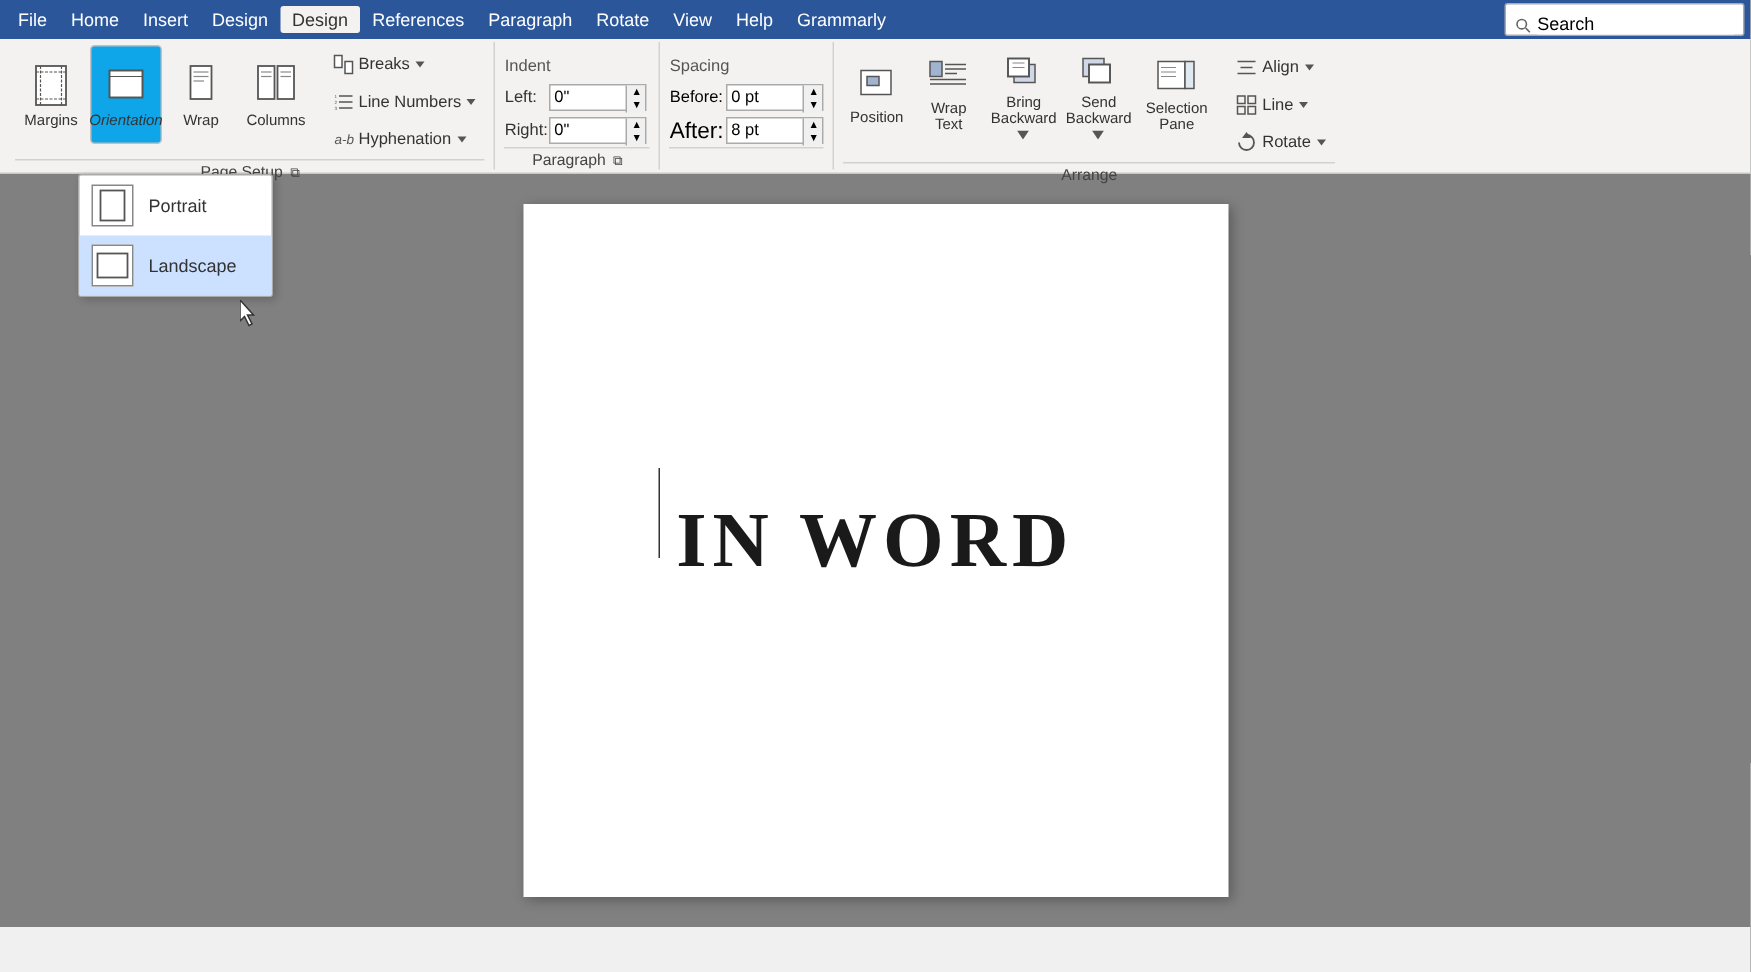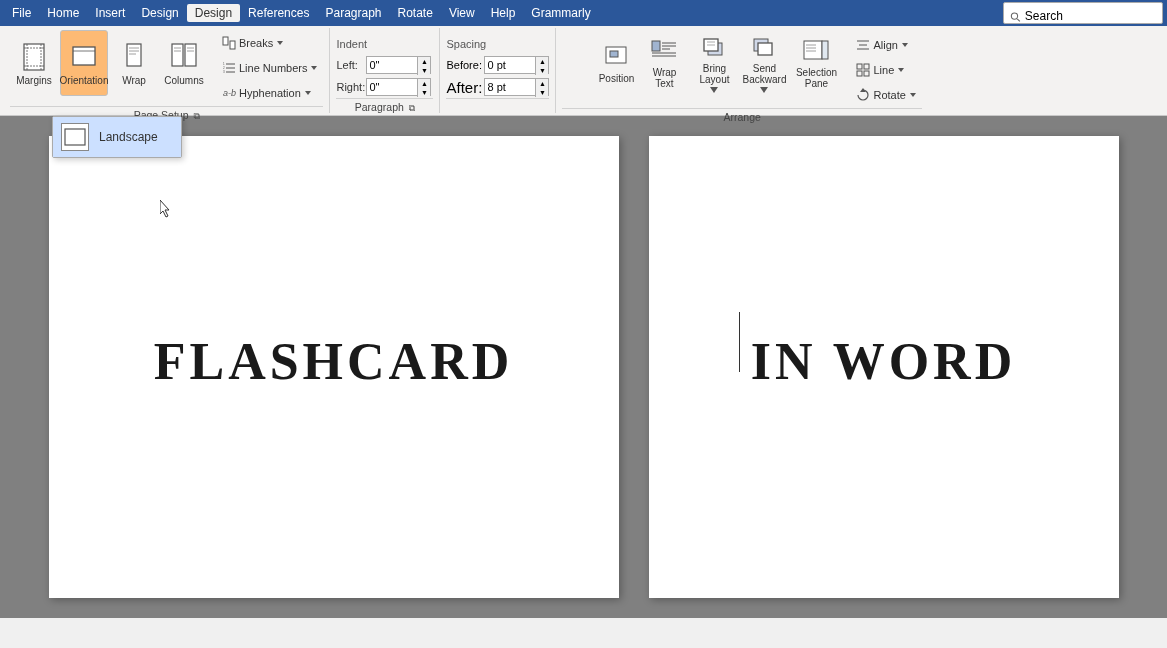--- a/index.html
+++ b/index.html
@@ -348,21 +348,21 @@
             <rect x="4" y="2" width="20" height="26" fill="white" stroke="#555" stroke-width="1.2"></rect>
             <line x1="7" y1="2" x2="7" y2="28" stroke="#555" stroke-width="0.8" stroke-dasharray="2,1"></line>
             <line x1="21" y1="2" x2="21" y2="28" stroke="#555" stroke-width="0.8" stroke-dasharray="2,1"></line>
             <line x1="4" y1="6" x2="24" y2="6" stroke="#555" stroke-width="0.8" stroke-dasharray="2,1"></line>
             <line x1="4" y1="24" x2="24" y2="24" stroke="#555" stroke-width="0.8" stroke-dasharray="2,1"></line>
           </svg>
         </div>
         <span>Margins</span>
       </div>
 
-      <div class="ribbon-btn-large" style="border-color:#c0c0c0; background:#fdba74;">
+      <div class="ribbon-btn-large" style="border-color:#c0c0c0; background:#0ea5e9;font-style:italic;">
         <div class="ribbon-btn-icon-large">
           <svg width="28" height="30" viewBox="0 0 28 30">
             <rect x="3" y="5" width="22" height="18" fill="white" stroke="#555" stroke-width="1.3"></rect>
             <line x1="3" y1="9" x2="25" y2="9" stroke="#555" stroke-width="0.8"></line>
           </svg>
         </div>
         <span>Orientation</span>
       </div>
 
       <div class="ribbon-btn-large">
@@ -484,21 +484,21 @@
           </div>
         </div>
       </div>
     </div>
     <div class="ribbon-group-label group-label">&nbsp;</div>
   </div>
 
   <div class="ribbon-group" style="min-width:280px;">
     <div class="ribbon-group-content">
 
-      <div class="ribbon-btn-medium" style="width:44px;margin-left:32px;">
+      <div class="ribbon-btn-medium" style="width:44px;">
         <div>
           <svg width="28" height="28" viewBox="0 0 28 28">
             <rect x="4" y="4" width="20" height="16" fill="white" stroke="#555" stroke-width="1"></rect>
             <rect x="8" y="8" width="8" height="6" fill="#a0b4d0" stroke="#555" stroke-width="1"></rect>
           </svg>
         </div>
         <span>Position</span>
       </div>
 
       <div class="ribbon-btn-medium" style="width:48px;">
@@ -519,21 +519,21 @@
       <div class="ribbon-btn-with-arrow">
         <div>
           <svg width="28" height="28" viewBox="0 0 28 28">
             <rect x="8" y="10" width="14" height="12" fill="#d0d8e8" stroke="#555" stroke-width="1"></rect>
             <rect x="4" y="6" width="14" height="12" fill="white" stroke="#555" stroke-width="1.3"></rect>
             <line x1="7" y1="9" x2="15" y2="9" stroke="#888" stroke-width="0.7"></line>
             <line x1="7" y1="12" x2="15" y2="12" stroke="#888" stroke-width="0.7"></line>
           </svg>
         </div>
         <span style="white-space:pre-line; text-align:center;">Bring
-Layout</span>
+Backward</span>
         <svg width="8" height="6" viewBox="0 0 8 6">
             <polygon points="0,0 8,0 4,6" fill="#555"></polygon>
           </svg>
       </div>
 
       <div class="ribbon-btn-with-arrow">
         <div>
           <svg width="28" height="28" viewBox="0 0 28 28">
             <rect x="4" y="6" width="14" height="12" fill="#d0d8e8" stroke="#555" stroke-width="1"></rect>
             <rect x="8" y="10" width="14" height="12" fill="white" stroke="#555" stroke-width="1.3"></rect>
@@ -597,30 +597,35 @@
             </svg>
         </div>
       </div>
     </div>
     <div class="ribbon-group-label group-label">Arrange</div>
   </div>
 
 </div>
 
 <div class="main-area">
-  <div class="page page-left">
-    <div class="page-text">FLASHCARD</div>
-  </div>
   <div class="page page-right">
     <div class="page-text">IN WORD</div>
     <div class="cursor-line"></div>
   </div>
 </div>
 
 <div class="orientation-dropdown">
+  <div class="dropdown-item">
+    <div class="dropdown-icon">
+      <svg width="18" height="22" viewBox="0 0 18 22">
+        <rect x="1" y="1" width="16" height="20" fill="white" stroke="#555" stroke-width="1.2"></rect>
+      </svg>
+    </div>
+    <span>Portrait</span>
+  </div>
   <div class="dropdown-item selected">
     <div class="dropdown-icon">
       <svg width="22" height="18" viewBox="0 0 22 18">
         <rect x="1" y="1" width="20" height="16" fill="white" stroke="#555" stroke-width="1.2"></rect>
       </svg>
     </div>
     <span>Landscape</span>
   </div>
 </div>
 

